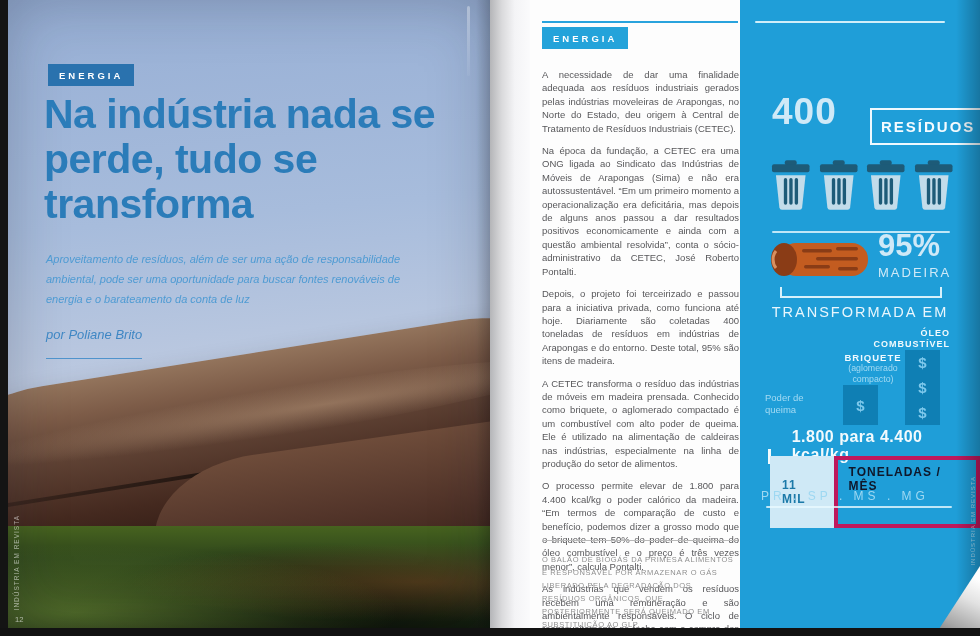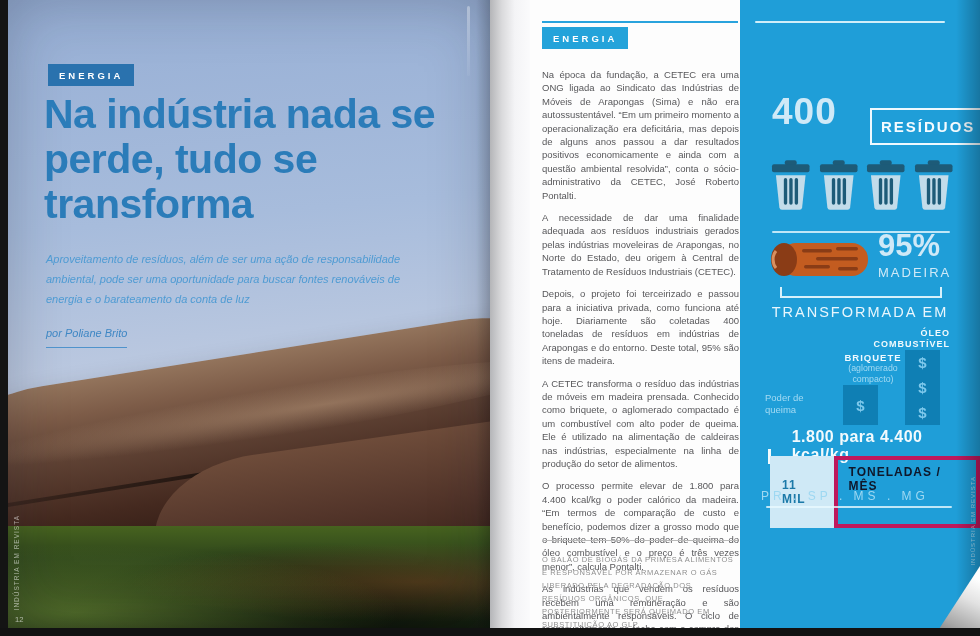--- a/index.html
+++ b/index.html
@@ -31,22 +31,22 @@
   .photo-vignette{position:absolute;inset:0;box-shadow:inset 0 0 60px rgba(20,25,40,.25);}
   .photo-right-shade{position:absolute;top:0;bottom:0;right:0;width:14px;background:linear-gradient(90deg,rgba(0,0,0,0),rgba(0,0,0,.18));}
 
   .tag{display:inline-block;background:#2a72ae;color:#fff;font-size:9.5px;font-weight:bold;
     letter-spacing:3px;padding:6px 11px 5px;}
   .photo-tag{position:absolute;left:40px;top:64px;}
   .big-title{position:absolute;left:36px;top:92px;width:432px;color:#2b7cb9;font-weight:bold;
     font-size:41px;line-height:45px;letter-spacing:-0.5px;}
   .deck{position:absolute;left:38px;top:249px;width:378px;color:#4f9bd3;font-style:italic;
     font-size:11px;line-height:20px;}
-  .byline{position:absolute;left:38px;top:327px;color:#3f87c4;font-size:11px;font-style:italic;
-    border-bottom:1px solid #4f93cc;padding-bottom:8px;}
+  .byline{position:absolute;left:38px;top:327px;color:#3f87c4;font-size:13px;font-style:italic;
+    border-bottom:1px solid #4f93cc;padding-bottom:16px;}
   .spine-left{position:absolute;left:5px;bottom:18px;writing-mode:vertical-rl;transform:rotate(180deg);
     font-size:6.5px;letter-spacing:1px;color:rgba(255,255,255,.55);}
   .pageno{position:absolute;left:7px;bottom:4px;font-size:7.5px;color:rgba(255,255,255,.6);}
 
   
   .gutter{position:absolute;left:482px;top:0;width:40px;height:628px;
     background:linear-gradient(90deg,#b4b5b8 0%,#dadadc 30%,#f4f4f6 62%,#fbfbfc 100%);}
 
   
   .page-right{position:absolute;left:522px;top:0;width:450px;height:628px;background:#fdfdfd;}
@@ -142,22 +142,22 @@
     </div>
 
     <div class="gutter"></div>
 
     <div class="page-right">
 
       <div class="article">
         <div class="article-rule"></div>
         <div class="tag article-tag">ENERGIA</div>
         <div class="article-body">
+            <p>A necessidade de dar uma finalidade adequada aos resíduos industriais gerados pelas indústrias moveleiras de Arapongas, no Norte do Estado, deu origem à Central de Tratamento de Resíduos Industriais (CETEC).</p>
             <p>Na época da fundação, a CETEC era uma ONG ligada ao Sindicato das Indústrias de Móveis de Arapongas (Sima) e não era autossustentável. “Em um primeiro momento a operacionalização era deficitária, mas depois de alguns anos passou a dar resultados positivos economicamente e ainda com a questão ambiental resolvida”, conta o sócio-administrativo da CETEC, José Roberto Pontalti.</p>
-            <p>A necessidade de dar uma finalidade adequada aos resíduos industriais gerados pelas indústrias moveleiras de Arapongas, no Norte do Estado, deu origem à Central de Tratamento de Resíduos Industriais (CETEC).</p>
             <p>Depois, o projeto foi terceirizado e passou para a iniciativa privada, como funciona até hoje. Diariamente são coletadas 400 toneladas de resíduos em indústrias de Arapongas e do entorno. Deste total, 95% são itens de madeira.</p>
             <p>A CETEC transforma o resíduo das indústrias de móveis em madeira prensada. Conhecido como briquete, o aglomerado compactado é um combustível com alto poder de queima. Ele é utilizado na alimentação de caldeiras nas indústrias, especialmente na linha de produção do setor de alimentos.</p>
             <p>O processo permite elevar de 1.800 para 4.400 kcal/kg o poder calórico da madeira. “Em termos de comparação de custo e benefício, podemos dizer a grosso modo que o briquete tem 50% do poder de queima do óleo combustível e o preço é três vezes menor”, calcula Pontalti.</p>
             <p>As indústrias que vendem os resíduos recebem uma remuneração e são ambientalmente responsáveis. O ciclo de reaproveitamento se fecha com a compra dos briquetes. Todo mês, 11 mil toneladas de briquetes são vendidos no Paraná, São Paulo, Mato Grosso do Sul e Minas Gerais.</p>
           </div>
         <div class="caption-rule"></div>
         <div class="caption">O BALÃO DE BIOGÁS DA PRIMESA ALIMENTOS É RESPONSÁVEL POR ARMAZENAR O GÁS LIBERADO PELA DEGRADAÇÃO DOS RESÍDUOS ORGÂNICOS, QUE POSTERIORMENTE SERÁ QUEIMADO EM SUBSTITUIÇÃO AO GLP.</div>
       </div>
 
       <div class="sidebar">

